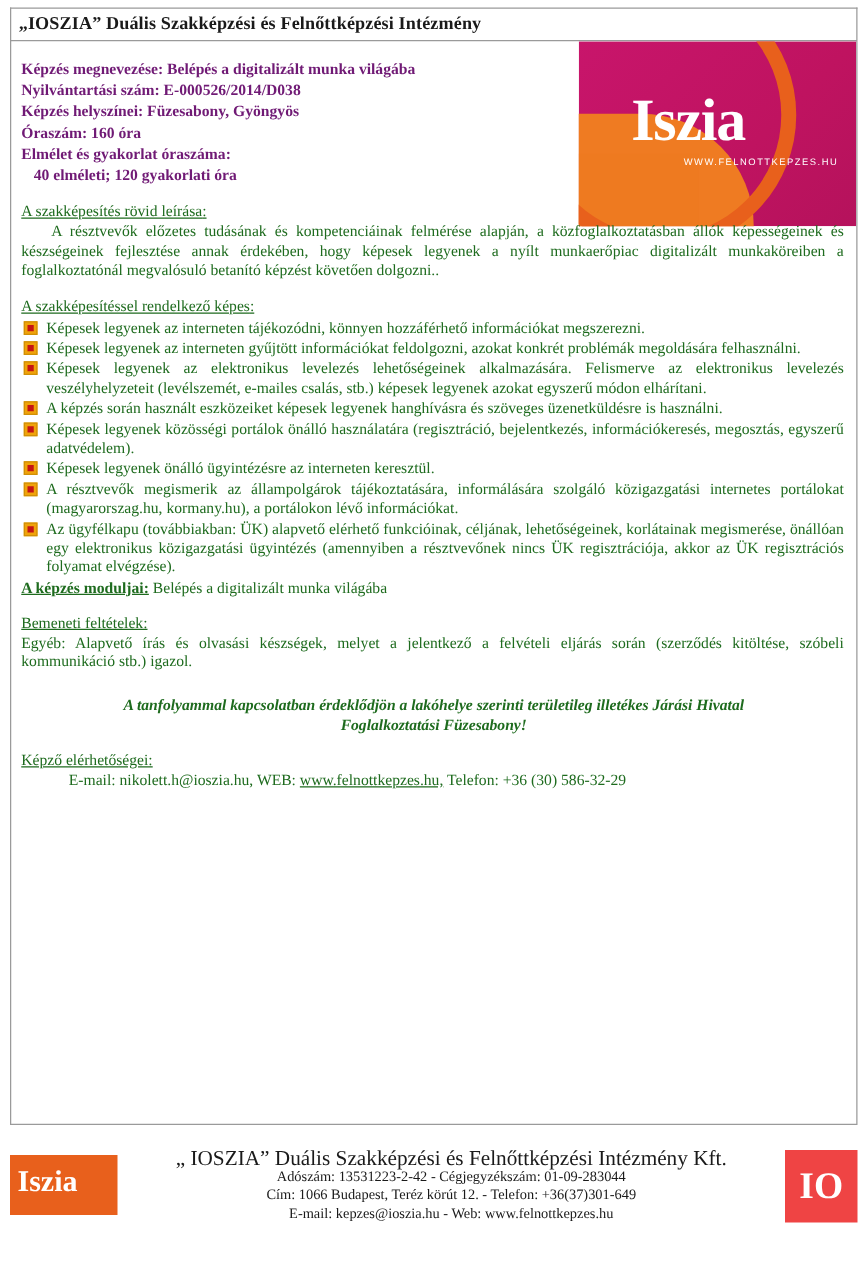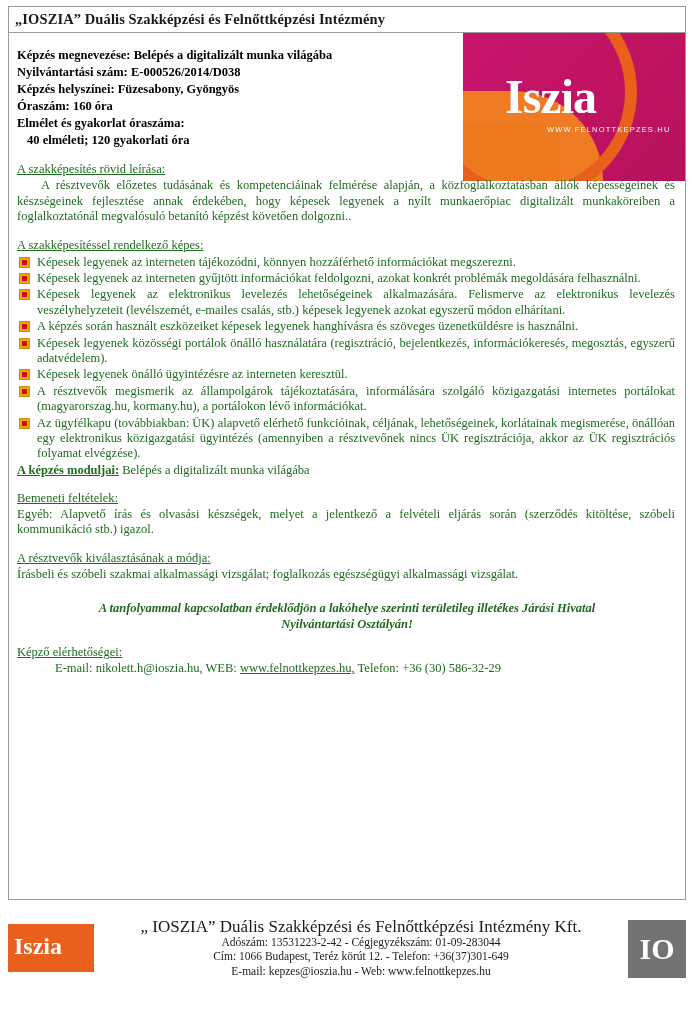--- a/index.html
+++ b/index.html
@@ -109,21 +109,21 @@
     font-size: 7.5px;
     color: #ffffff;
     letter-spacing: 1.2px;
   }
 
   
   .info-block {
     position: relative;
     padding: 14px 0 0 8px;
     width: 430px;
-    color: #000000;
+    color: #701a75;
     font-size: 12.5px;
     font-weight: bold;
     line-height: 17px;
     z-index: 3;
   }
   .info-block .line { white-space: nowrap; }
   .info-block .indent { padding-left: 10px; }
 
   
   .sec {
@@ -239,21 +239,21 @@
     flex: 1 1 auto;
     text-align: center;
     font-size: 11.5px;
     line-height: 14.5px;
     color: #1a1a1a;
     padding-top: 8px;
   }
   .footer .center .l1 { font-size: 17px; }
   .footer .io-box {
     width: 58px; height: 58px;
-    background: #737373;
+    background: #ef4444;
     color: #ffffff;
     font-family: "Liberation Serif", serif;
     font-size: 30px;
     font-weight: bold;
     display: flex;
     align-items: center;
     justify-content: center;
     margin-top: 8px;
     flex: 0 0 auto;
   }
@@ -324,28 +324,24 @@
       <div class="module-line">
         <span class="u">A képzés moduljai:</span><span> Belépés a digitalizált munka világába</span>
       </div>
     </div>
 
     <div class="sec">
       <div class="sec-head">Bemeneti feltételek:</div>
       <div class="para">Egyéb: Alapvető írás és olvasási készségek, melyet a jelentkező a felvételi eljárás során (szerződés kitöltése, szóbeli kommunikáció stb.) igazol.</div>
     </div>
 
-    <div class="sec">
-      <div class="sec-head">A résztvevők kiválasztásának a módja:</div>
-      <div class="para">Írásbeli és szóbeli szakmai alkalmassági vizsgálat; foglalkozás egészségügyi alkalmassági vizsgálat.</div>
-    </div>
 
     <div class="highlight-note">
       <div>A tanfolyammal kapcsolatban érdeklődjön a lakóhelye szerinti területileg illetékes Járási Hivatal</div>
-      <div>Nyilvántartási Osztályán!</div>
+      <div>Foglalkoztatási Füzesabony!</div>
     </div>
 
     <div class="sec contact-block">
       <div class="sec-head">Képző elérhetőségei:</div>
       <div class="contact-line">
         <span>E-mail:</span>
         <span>nikolett.h@ioszia.hu</span>,
         <span>WEB:</span>
         <span class="link">www.felnottkepzes.hu,</span>
         <span>Telefon:</span>

